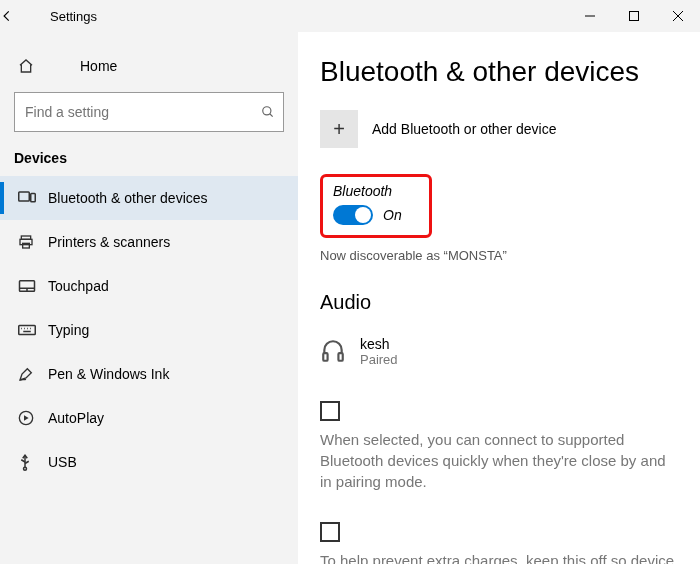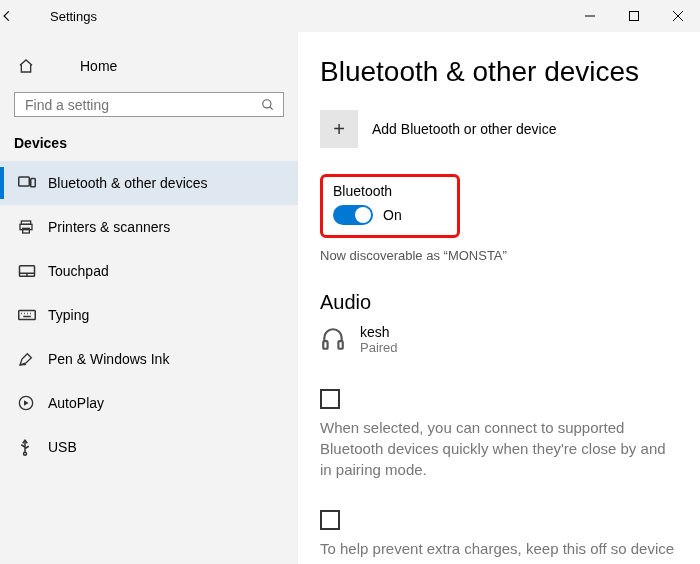--- a/index.html
+++ b/index.html
@@ -46,21 +46,21 @@
   }
   .home-row {
     display: flex; align-items: center;
     padding: 8px 18px;
     cursor: pointer;
     gap: 36px;
   }
   .home-row .icon-slot { width: 26px; display:flex; align-items:center;}
   .search-box {
     margin: 10px 14px 18px 14px;
-    height: 25px;
+    height: 40px;
     border: 1px solid #999;
     background: #fff;
     display: flex; align-items: center;
     padding: 0 8px;
     justify-content: space-between;
   }
   .search-box input {
     border: none; outline: none; flex: 1;
     font-size: 14px; color: #666; background: transparent;
   }
@@ -108,22 +108,23 @@
     width: 38px; height: 38px;
     background: #e5e5e5;
     display: flex; align-items: center; justify-content: center;
     font-size: 20px; color: #333;
     margin-right: 14px;
   }
   .highlight-box {
     border: 3px solid #e11;
     border-radius: 6px;
     padding: 6px 10px 10px 10px;
-    width: 140px;
+    width: 112px;
     margin-bottom: 10px;
+    font-style: italic;
   }
   .bt-label { margin-bottom: 6px; }
   .toggle-row { display: flex; align-items: center; }
   .toggle {
     width: 40px; height: 20px;
     background: #0078d4;
     border-radius: 10px;
     position: relative;
     margin-right: 10px;
     cursor: pointer;
@@ -132,21 +133,21 @@
     position: absolute; right: 2px; top: 2px;
     width: 16px; height: 16px;
     background: #fff; border-radius: 50%;
   }
   .discoverable {
     color: #555; font-size: 13px; margin-bottom: 28px;
   }
   h2 {
     font-weight: 400;
     font-size: 20px;
-    margin: 0 0 10px 0;
+    margin: 0 0 22px 0;
   }
   .device-row {
     display: flex; align-items: flex-start;
     margin-bottom: 34px;
     cursor: pointer;
   }
   .device-icon-slot {
     width: 40px; padding-top:2px;
   }
   .device-name { font-size: 14px; }

